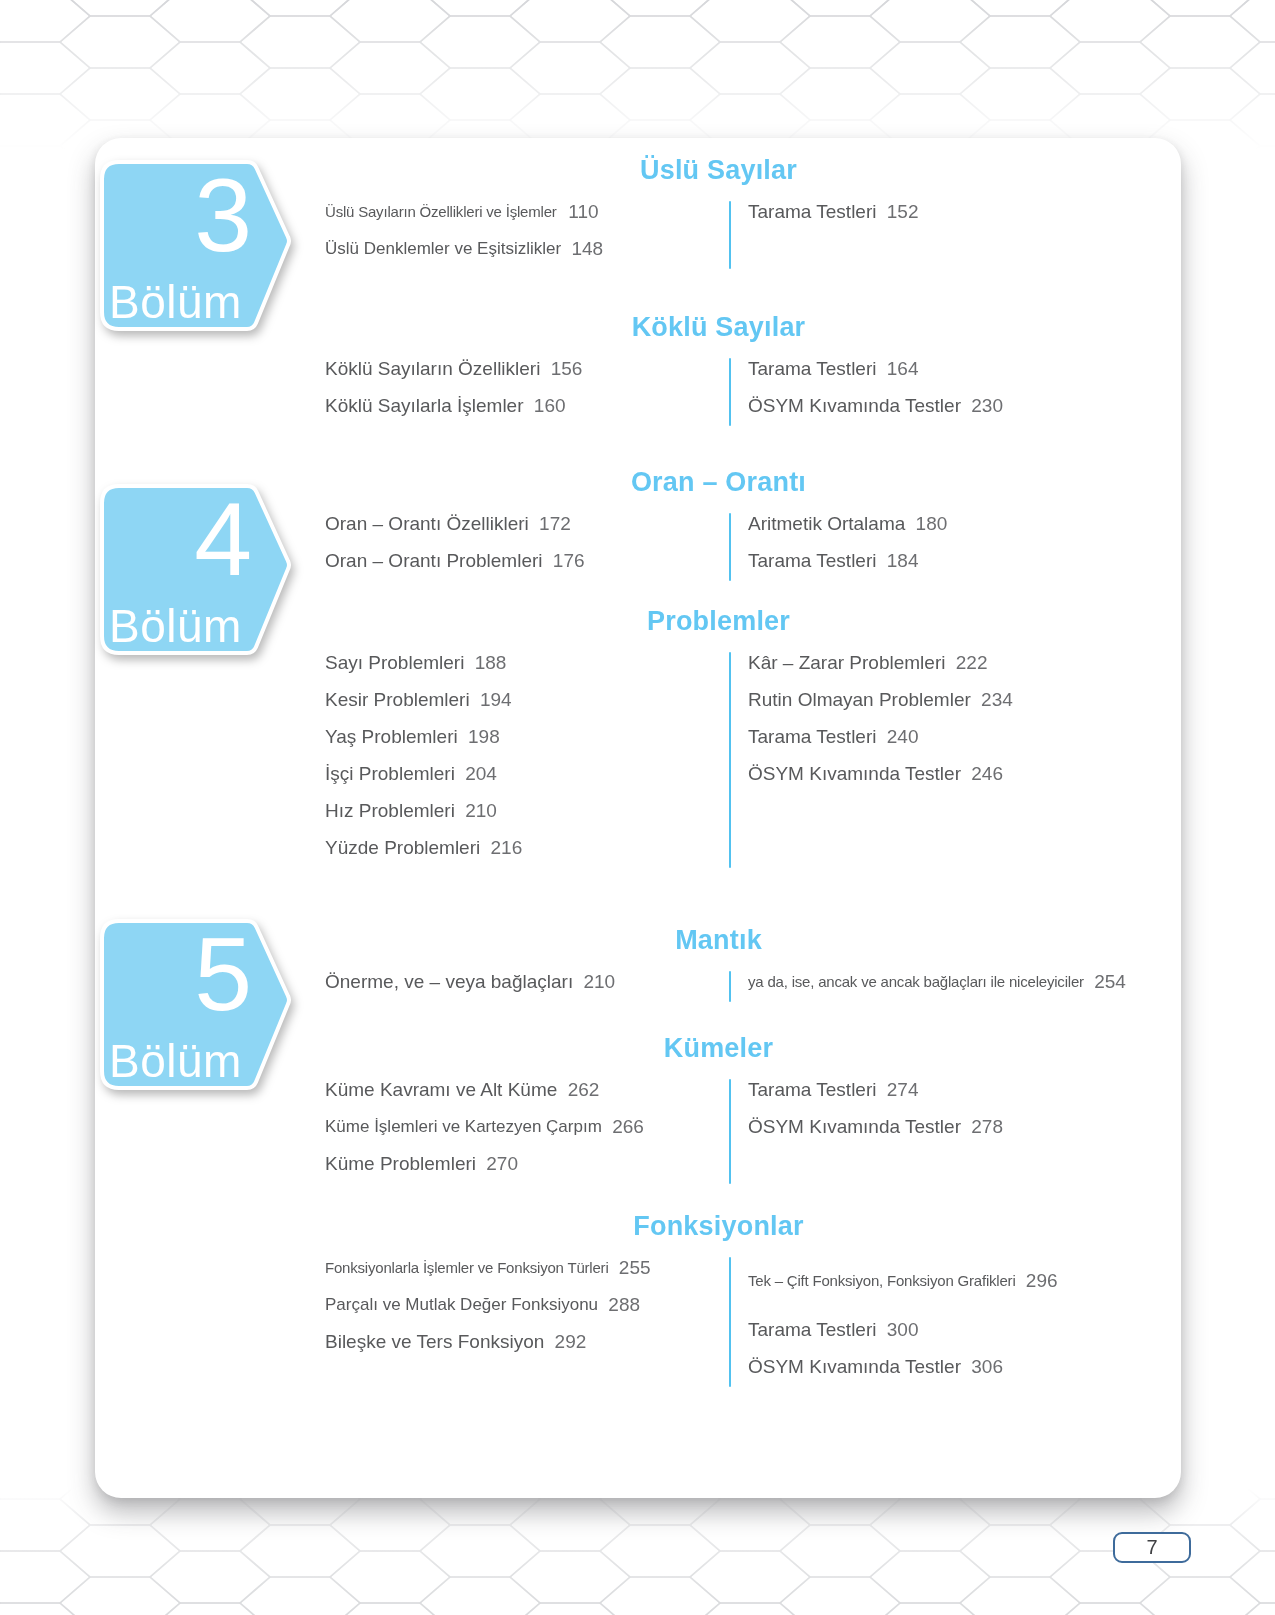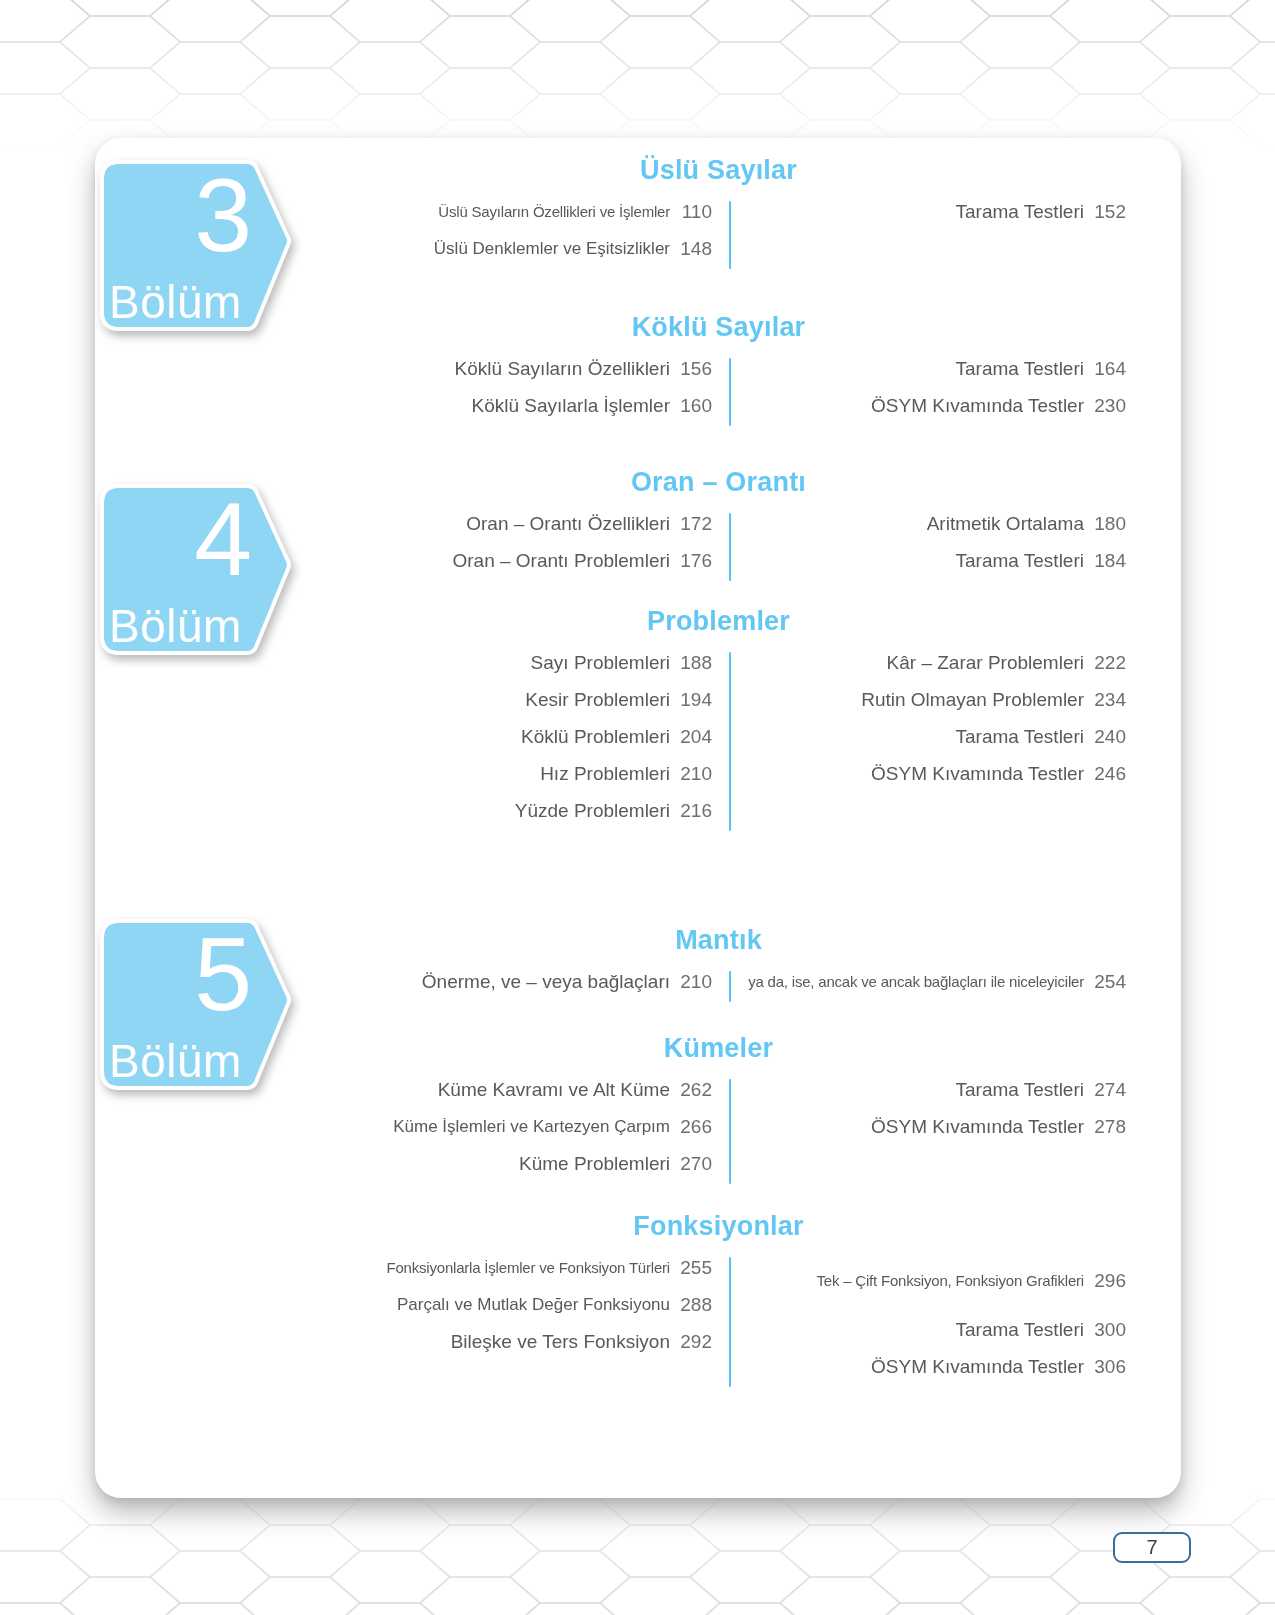--- a/index.html
+++ b/index.html
@@ -60,21 +60,21 @@
   .col{display:flex;flex-direction:column;}
   .col-left{width:387px;}
   .col-right{width:378px;}
   .col.vcenter{justify-content:center;}
   .spacer{width:36px;position:relative;flex:none;}
   .divider{
     position:absolute;left:17px;top:2px;bottom:4px;width:2px;
     background:var(--divider);border-radius:1px;
   }
   .row{
-    display:flex;justify-content:flex-end;align-items:flex-end;
+    display:flex;justify-content:flex-start;align-items:flex-end;
     line-height:25px;min-height:25px;margin-bottom:12px;
   }
   .row.tall{min-height:50px;align-items:center;}
   .lab{font-size:19px;color:var(--item-text);}
   .lab.sz-m{font-size:17px;}
   .lab.sz-s{font-size:15px;letter-spacing:-.2px;}
   .pg{
     font-size:19px;color:var(--page-num);
     min-width:42px;text-align:right;flex:none;padding-left:8px;
   }
@@ -321,21 +321,25 @@
         <div class="col col-left">
           <div class="row">
             <span class="lab">Sayı Problemleri</span>
             <span class="pg">188</span>
           </div>
           <div class="row">
             <span class="lab">Kesir Problemleri</span>
             <span class="pg">194</span>
           </div>
           <div class="row">
-            <span class="lab">Köklü Problemleri</span>
+            <span class="lab">Yaş Problemleri</span>
+            <span class="pg">198</span>
+          </div>
+          <div class="row">
+            <span class="lab">İşçi Problemleri</span>
             <span class="pg">204</span>
           </div>
           <div class="row">
             <span class="lab">Hız Problemleri</span>
             <span class="pg">210</span>
           </div>
           <div class="row">
             <span class="lab">Yüzde Problemleri</span>
             <span class="pg">216</span>
           </div>

